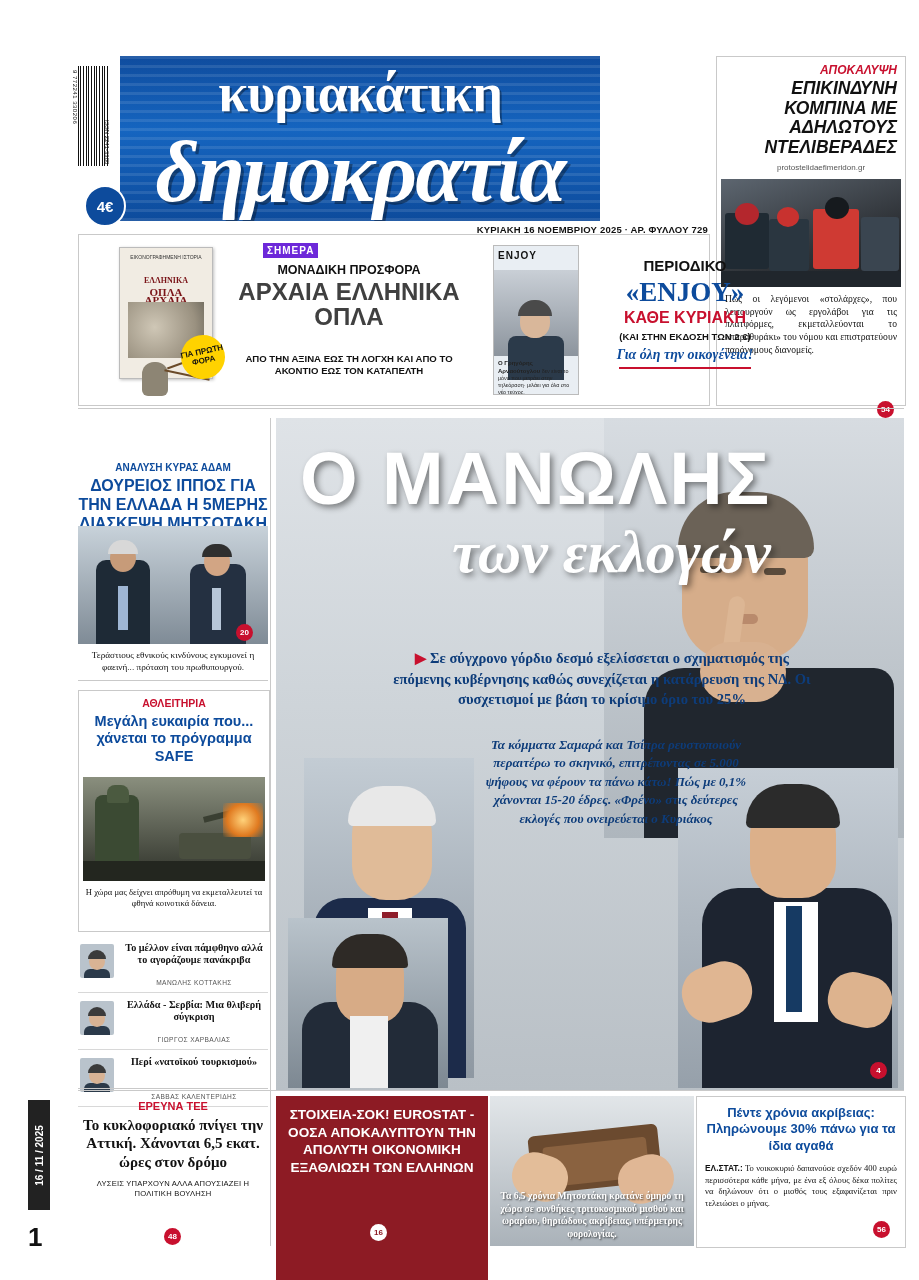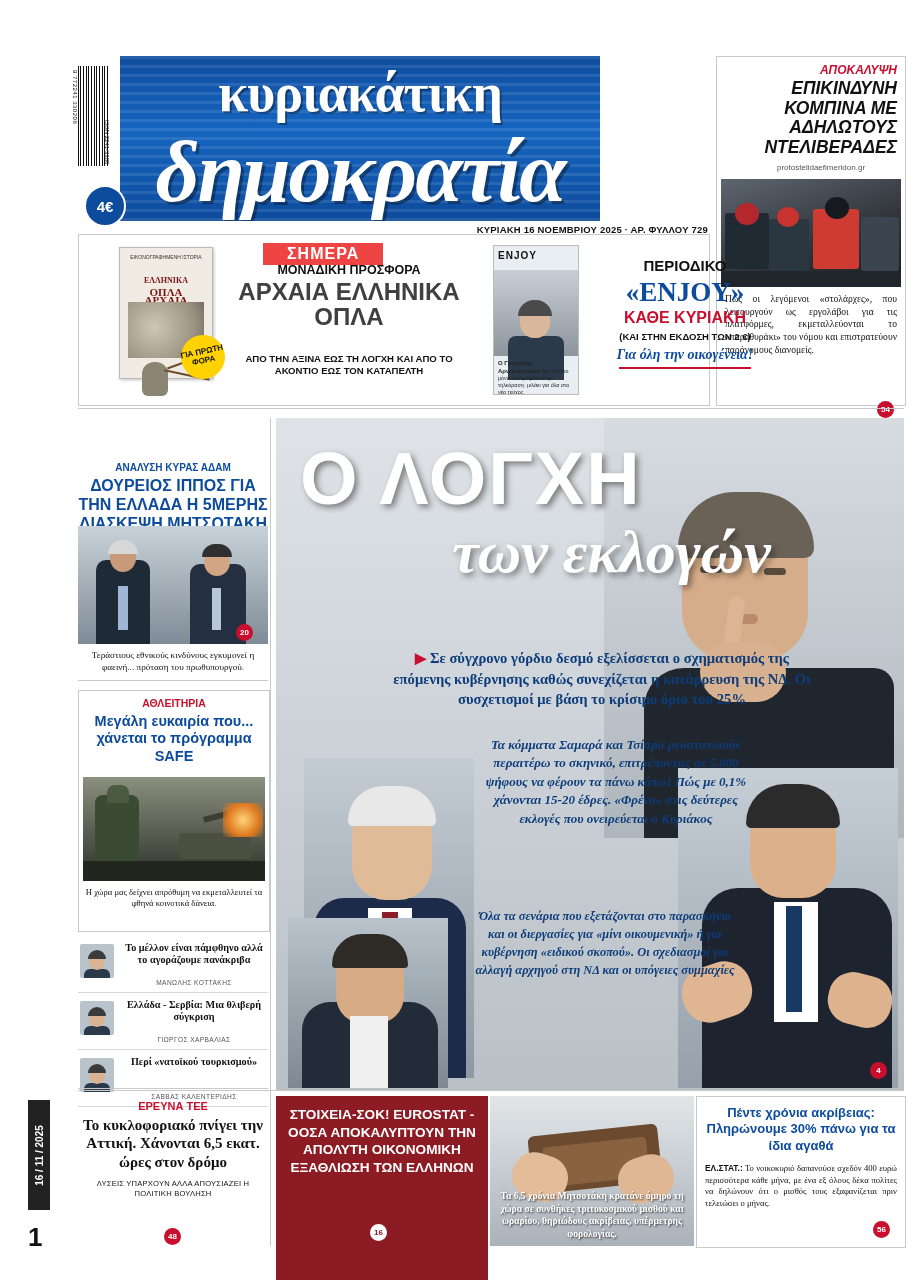--- a/index.html
+++ b/index.html
@@ -72,22 +72,22 @@
   .book .bk-t2{position:absolute;left:0;right:0;top:28px;text-align:center;font-size:8px;font-weight:bold;color:#7a1418;font-family:"Liberation Serif",serif;}
   .book .bk-t3{position:absolute;left:0;right:0;top:38px;text-align:center;font-size:11px;font-weight:bold;color:#7a1418;font-family:"Liberation Serif",serif;}
   .book .bk-img{position:absolute;left:8px;right:8px;top:54px;height:56px;
      background:radial-gradient(circle at 35% 45%,#cfc7b6,#9a9180 70%,#6f6a5e);}
   .helmet{position:absolute;left:14px;top:60px;width:26px;height:34px;background:#8d8574;border-radius:12px 12px 6px 6px;}
   .spear{position:absolute;left:38px;top:58px;width:44px;height:2px;background:#6b4b2a;transform:rotate(-20deg);}
   .spear2{position:absolute;left:36px;top:72px;width:46px;height:2px;background:#6b4b2a;transform:rotate(12deg);}
   .firsttime{position:absolute;left:102px;top:100px;width:44px;height:44px;border-radius:50%;background:#ffd200;color:#111;
      font-family:"Liberation Sans",sans-serif;font-weight:bold;font-size:8px;display:flex;flex-direction:column;
      align-items:center;justify-content:center;line-height:1.1;transform:rotate(-12deg);text-align:center;}
-  .today-tag{position:absolute;left:184px;top:8px;background:#ef4444;color:#fff;
-     font-family:"Liberation Sans",sans-serif;font-weight:bold;font-size:16px;padding:2px 24px;letter-spacing:1px;}
+  .today-tag{position:absolute;left:184px;top:8px;background:#6d28d9;color:#fff;
+     font-family:"Liberation Sans",sans-serif;font-weight:bold;font-size:10px;padding:2px 4px;letter-spacing:1px;}
   .promo-l1{position:absolute;left:150px;top:28px;width:240px;text-align:center;color:#111;
      font-family:"Liberation Sans",sans-serif;font-weight:bold;font-size:12.5px;}
   .promo-big{position:absolute;left:150px;top:44px;width:240px;text-align:center;color:#404040;
      font-family:"Liberation Sans",sans-serif;font-weight:bold;font-size:24px;line-height:1.05;}
   .promo-sub{position:absolute;left:146px;top:118px;width:248px;text-align:center;color:#111;
      font-family:"Liberation Sans",sans-serif;font-weight:bold;font-size:9.6px;line-height:1.25;}
   .mag{position:absolute;left:414px;top:10px;width:84px;height:148px;background:#e9eef3;border:1px solid #bbb;overflow:hidden;}
   .mag .m-head{position:absolute;left:4px;top:4px;font-family:"Liberation Sans",sans-serif;font-weight:bold;font-size:10px;color:#111;letter-spacing:1px;}
   .mag .m-photo{position:absolute;left:0;right:0;top:24px;height:86px;background:linear-gradient(180deg,#c9cfd6,#8c949d);}
   .mag .m-face{position:absolute;left:26px;top:34px;width:30px;height:34px;border-radius:50% 50% 45% 45%;background:#d9b79a;}
@@ -359,28 +359,27 @@
       <div style="position:absolute;left:0;top:0;width:220px;height:320px;background:linear-gradient(180deg,#c6ced6,#96a0aa);"></div>
       <div style="position:absolute;left:24px;top:120px;width:190px;height:200px;background:#1d2430;border-radius:36px 36px 0 0;"></div>
       <div style="position:absolute;left:72px;top:26px;width:86px;height:104px;border-radius:40px 40px 34px 34px;background:#dcb08a;"></div>
       <div style="position:absolute;left:68px;top:16px;width:94px;height:44px;border-radius:44px 44px 6px 6px;background:#2b2b2b;"></div>
       <div style="position:absolute;left:96px;top:134px;width:44px;height:120px;background:#fff;"></div>
       <div style="position:absolute;left:108px;top:138px;width:16px;height:106px;background:#163a63;"></div>
       <div style="position:absolute;left:4px;top:196px;width:70px;height:56px;border-radius:26px;background:#e0b692;transform:rotate(-18deg);"></div>
       <div style="position:absolute;left:150px;top:206px;width:64px;height:52px;border-radius:24px;background:#ddb38e;transform:rotate(14deg);"></div>
     </div>
 
-    <div class="title1">Ο ΛΟΓΧΗ</div>
+    <div class="title1">Ο ΜΑΝΩΛΗΣ</div>
     <div class="title2">των εκλογών</div>
     <div class="lead">
       <span class="bullet">▶</span>
       <span>Σε σύγχρονο γόρδιο δεσμό εξελίσσεται ο σχηματισμός της επόμενης κυβέρνησης καθώς συνεχίζεται η κατάρρευση της ΝΔ. Οι συσχετισμοί με βάση το κρίσιμο όριο του 25%</span>
     </div>
     <div class="sub1">Τα κόμματα Σαμαρά και Τσίπρα ρευστοποιούν περαιτέρω το σκηνικό, επιτρέποντας σε 5.000 ψήφους να φέρουν τα πάνω κάτω! Πώς με 0,1% χάνονται 15-20 έδρες. «Φρένο» στις δεύτερες εκλογές που ονειρεύεται ο Κυριάκος</div>
-    <div class="sub2">Όλα τα σενάρια που εξετάζονται στο παρασκήνιο και οι διεργασίες για «μίνι οικουμενική» ή για κυβέρνηση «ειδικού σκοπού». Οι σχεδιασμοί για αλλαγή αρχηγού στη ΝΔ και οι υπόγειες συμμαχίες</div>
     <div class="badge" style="left:594px;top:644px;">4</div>
   </div>
 
   <div class="bl">
     <div class="bl-t">ΣΤΟΙΧΕΙΑ-ΣΟΚ! EUROSTAT - ΟΟΣΑ ΑΠΟΚΑΛΥΠΤΟΥΝ ΤΗΝ ΑΠΟΛΥΤΗ ΟΙΚΟΝΟΜΙΚΗ ΕΞΑΘΛΙΩΣΗ ΤΩΝ ΕΛΛΗΝΩΝ</div>
     <div class="badge" style="left:94px;top:128px;background:#fff;color:#8d1b24;">16</div>
   </div>
 
   <div class="bm">
     <div style="position:absolute;left:0;top:0;width:204px;height:150px;background:linear-gradient(180deg,#e2e6e9,#aab2b9);"></div>

